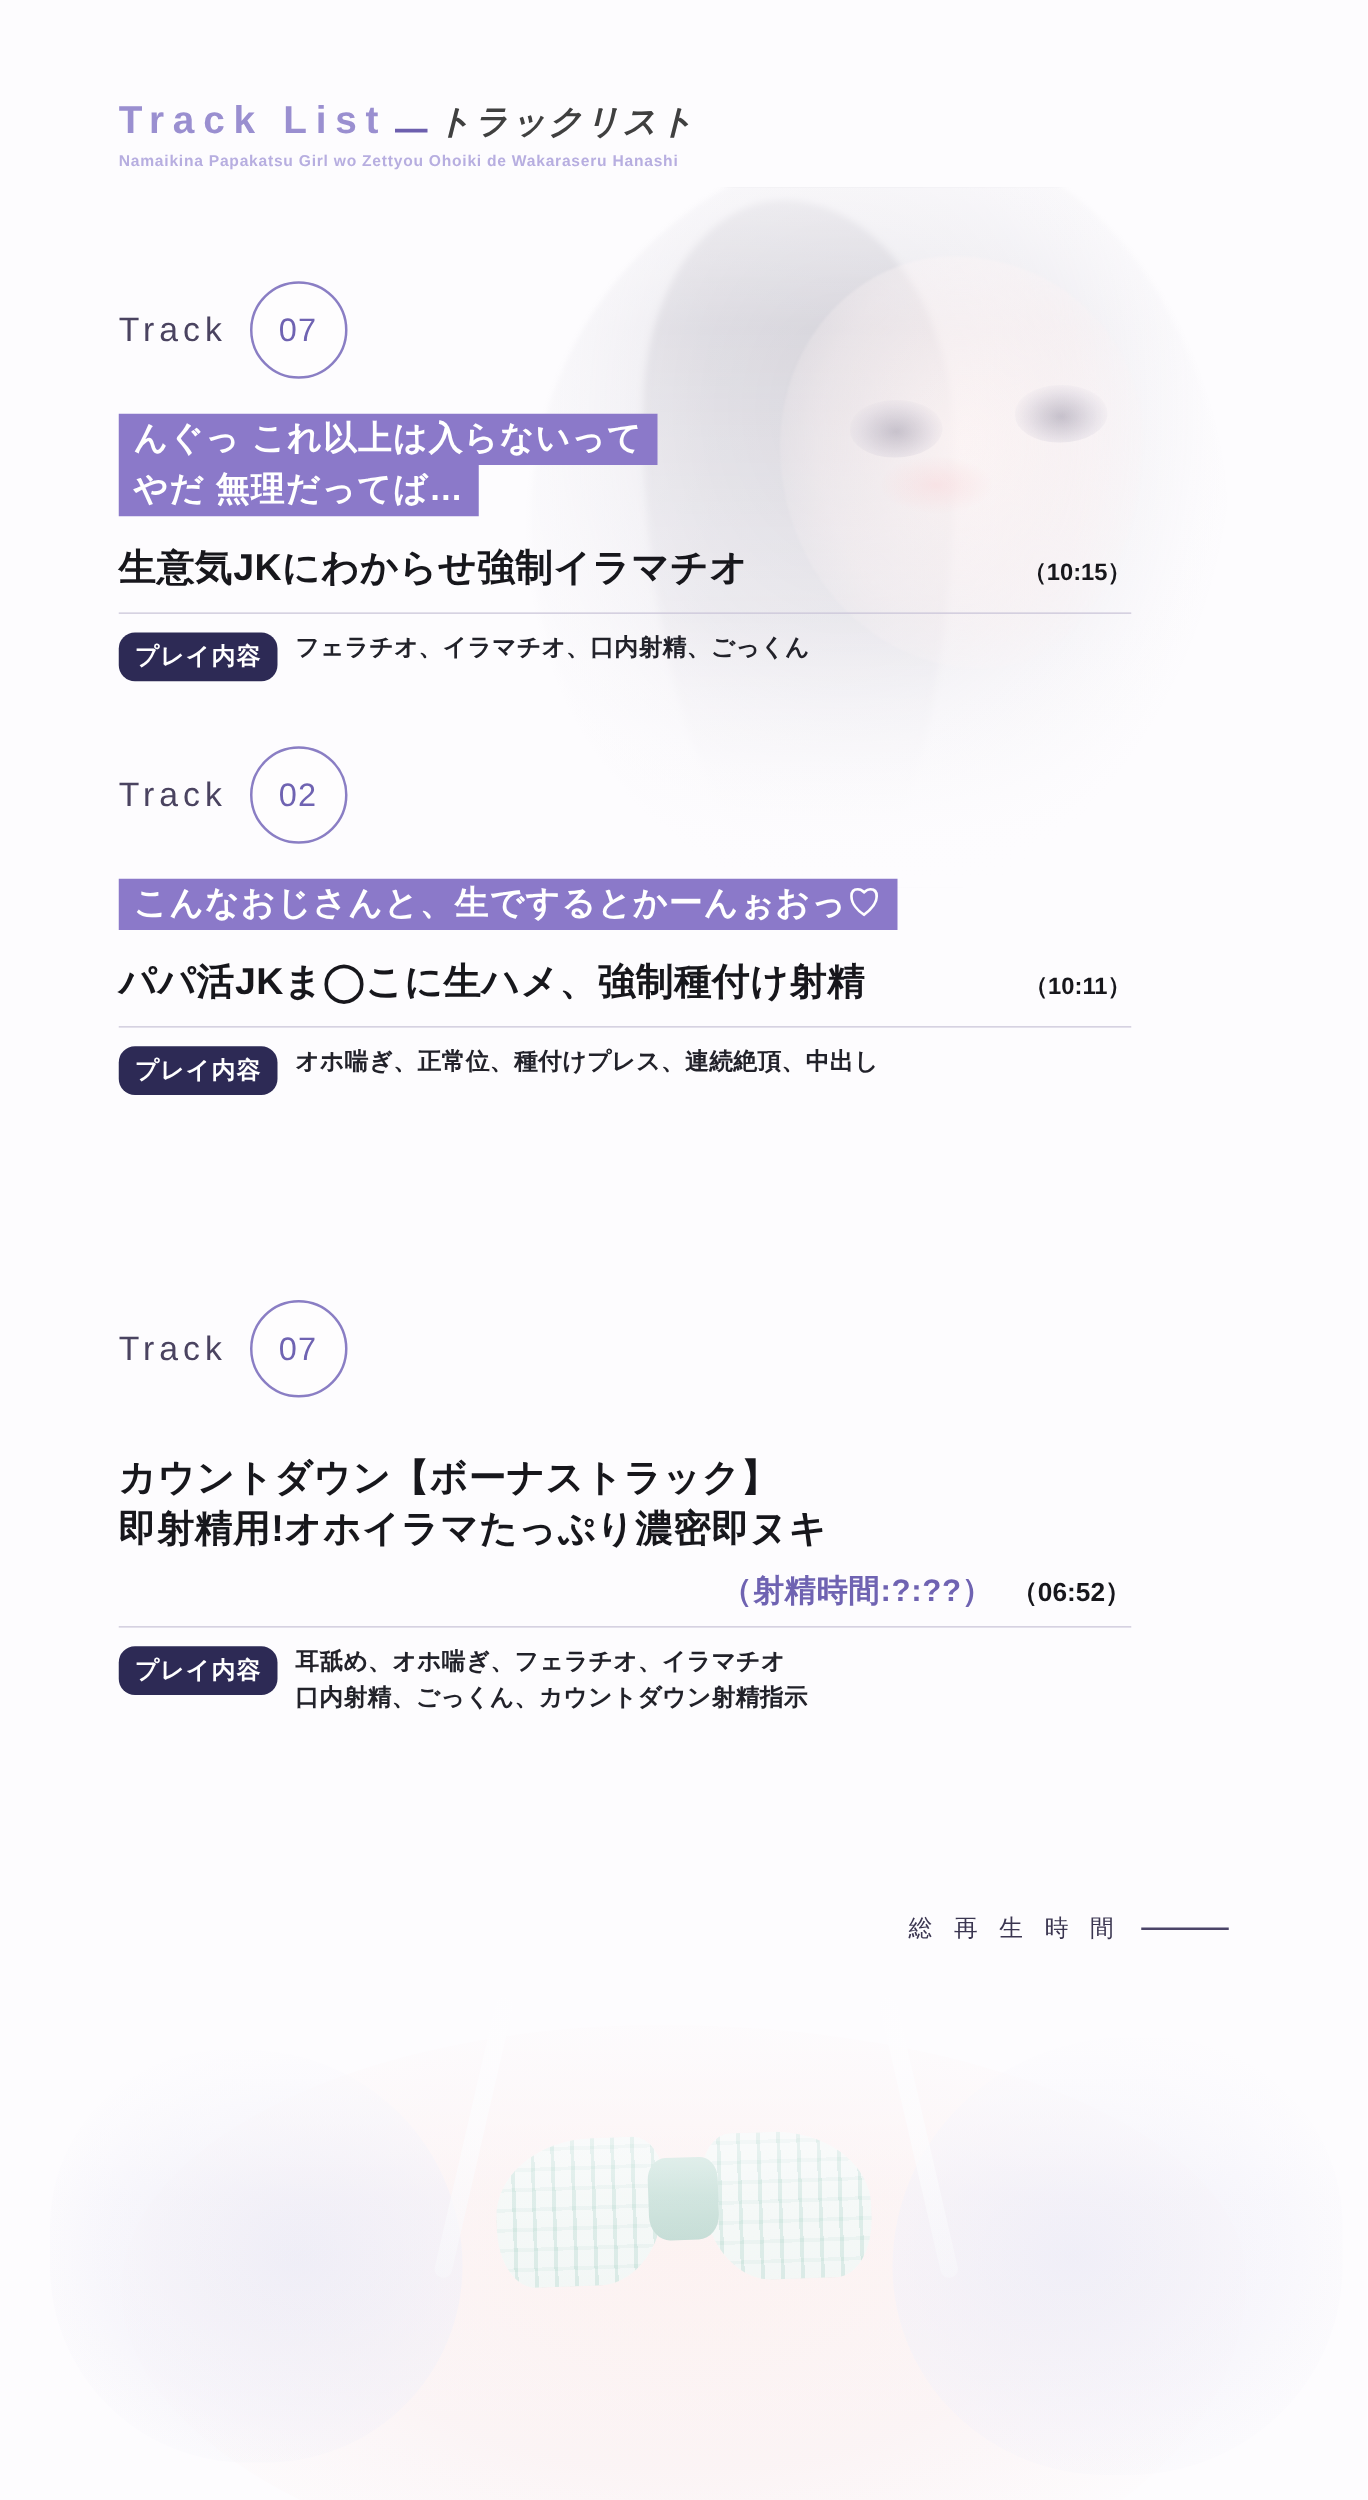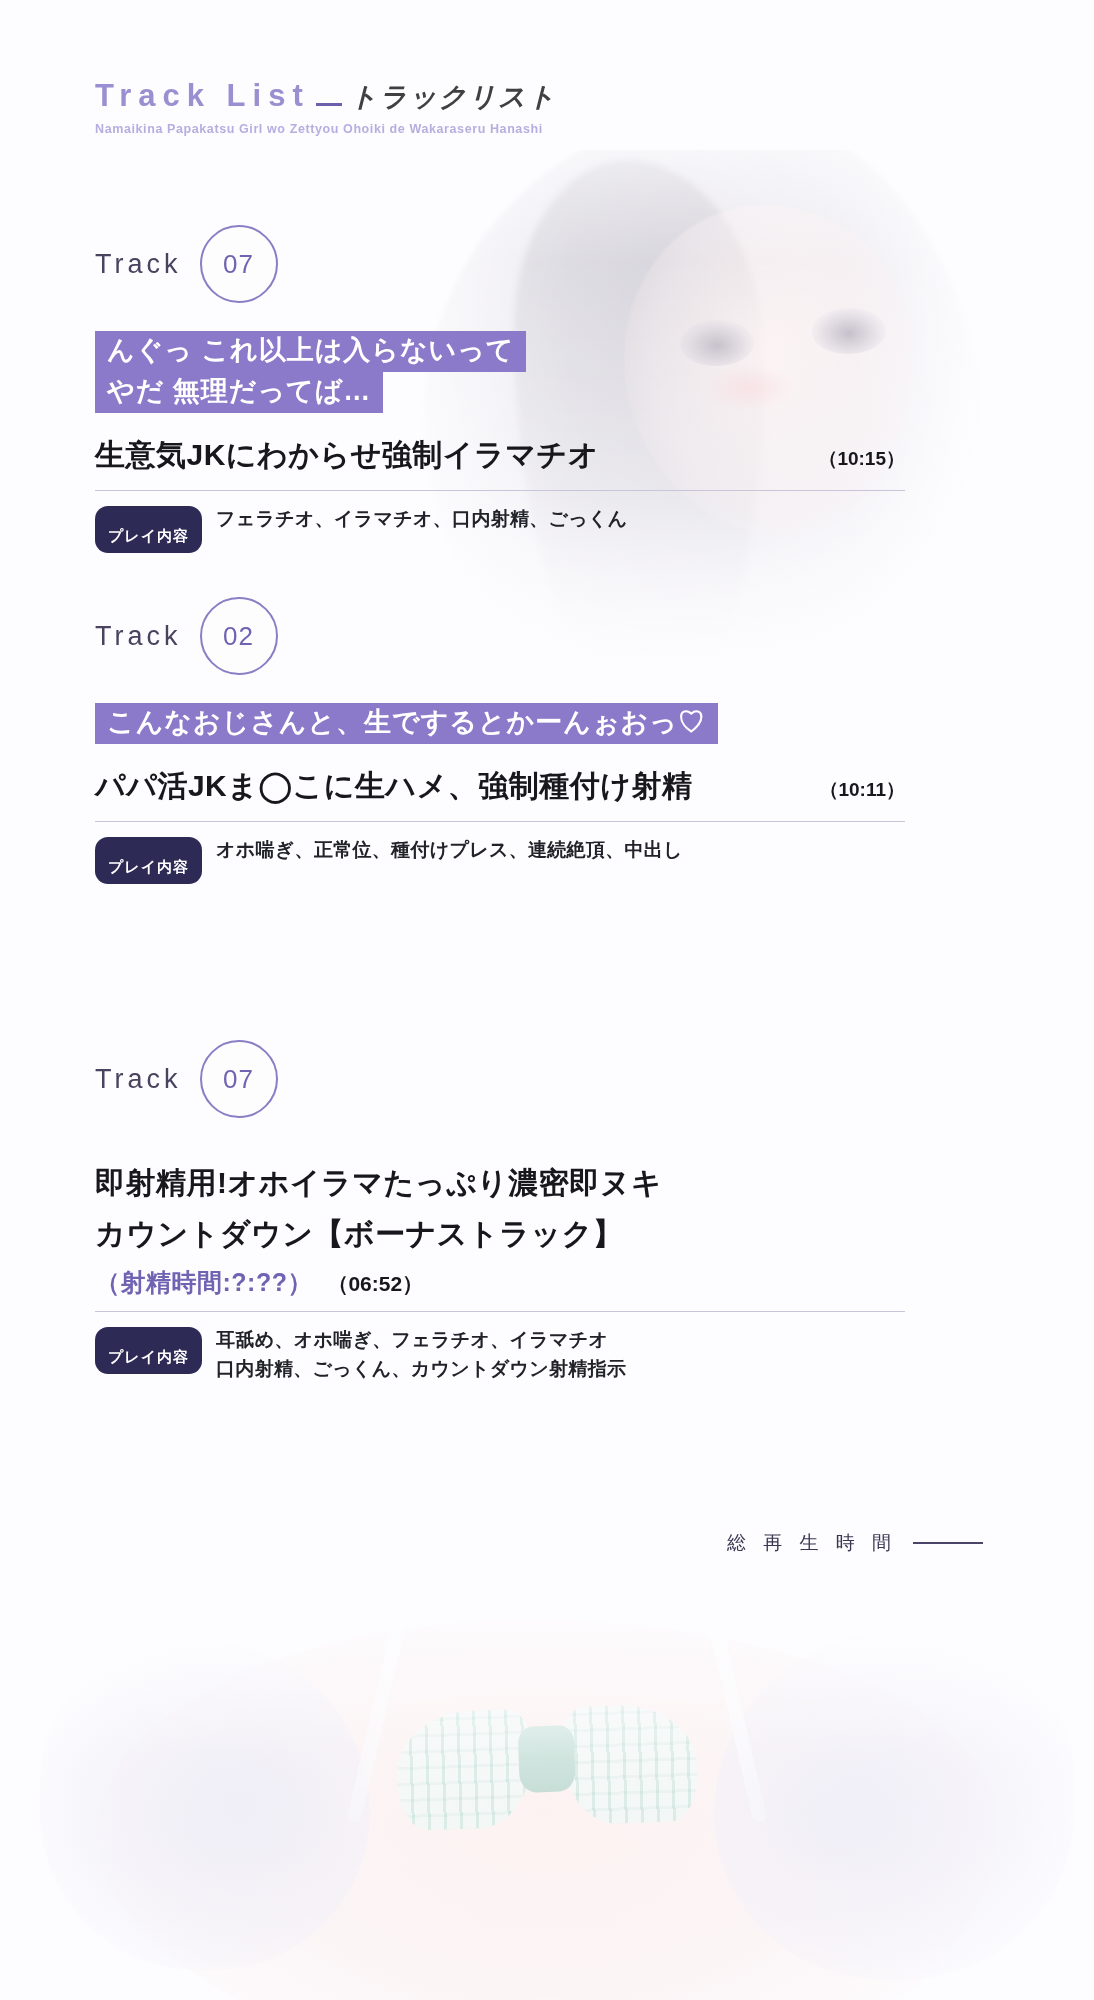--- a/index.html
+++ b/index.html
@@ -303,41 +303,42 @@
   .content-row {
     margin-left: 95px;
     margin-top: 14px;
     display: flex;
     align-items: flex-start;
     gap: 14px;
   }
   .badge {
     background: #2d2a55;
     color: #ffffff;
-    font-size: 15px;
+    font-size: 19px;
     font-weight: 700;
     letter-spacing: 1px;
-    padding: 21px 13px 7px 13px;
+    padding: 6px 13px 7px 13px;
     border-radius: 13px;
     white-space: nowrap;
     flex: 0 0 auto;
     margin-top: 1px;
   }
   .content-text {
     font-size: 19px;
     font-weight: 700;
     color: #22222a;
     letter-spacing: 0.3px;
     line-height: 1.5;
   }
 
   .dur-line {
     margin-left: 95px;
     width: 810px;
     margin-top: 12px;
+    text-align: right;
     white-space: nowrap;
   }
   .dur-note {
     font-size: 25px;
     font-weight: 700;
     color: #6f63b2;
     letter-spacing: 0.5px;
   }
   .dur-val {
     font-size: 21px;
@@ -445,22 +446,22 @@
       <span class="content-text">オホ喘ぎ、正常位、種付けプレス、連続絶頂、中出し</span>
     </div>
   </div>
 
   <div class="track" style="top:1040px;">
     <div class="track-head">
       <span class="track-word">Track</span>
       <span class="track-num">07</span>
     </div>
     <div class="title-row" style="margin-top:45px;display:block;">
+      <div class="title-main" style="margin-top:10px;">カウントダウン【ボーナストラック】</div>
       <div class="title-main">即射精用!オホイラマたっぷり濃密即ヌキ</div>
-      <div class="title-main" style="margin-top:10px;">カウントダウン【ボーナストラック】</div>
     </div>
     <div class="dur-line">
       <span class="dur-note">（射精時間:?:??）</span>
       <span class="dur-val">（06:52）</span>
     </div>
     <div class="rule" style="margin-top:12px;"></div>
     <div class="content-row">
       <span class="badge">プレイ内容</span>
       <span class="content-text">
         <span>耳舐め、オホ喘ぎ、フェラチオ、イラマチオ</span><br>

